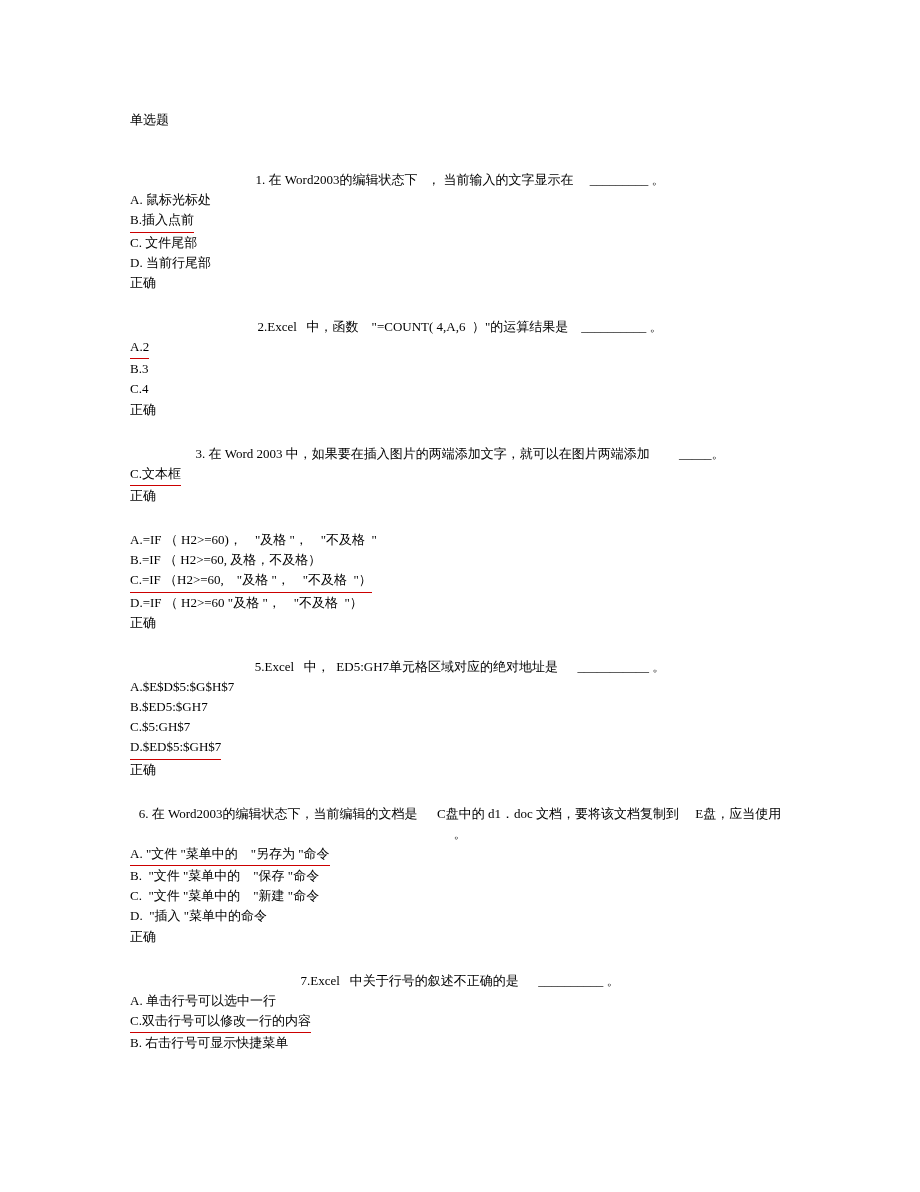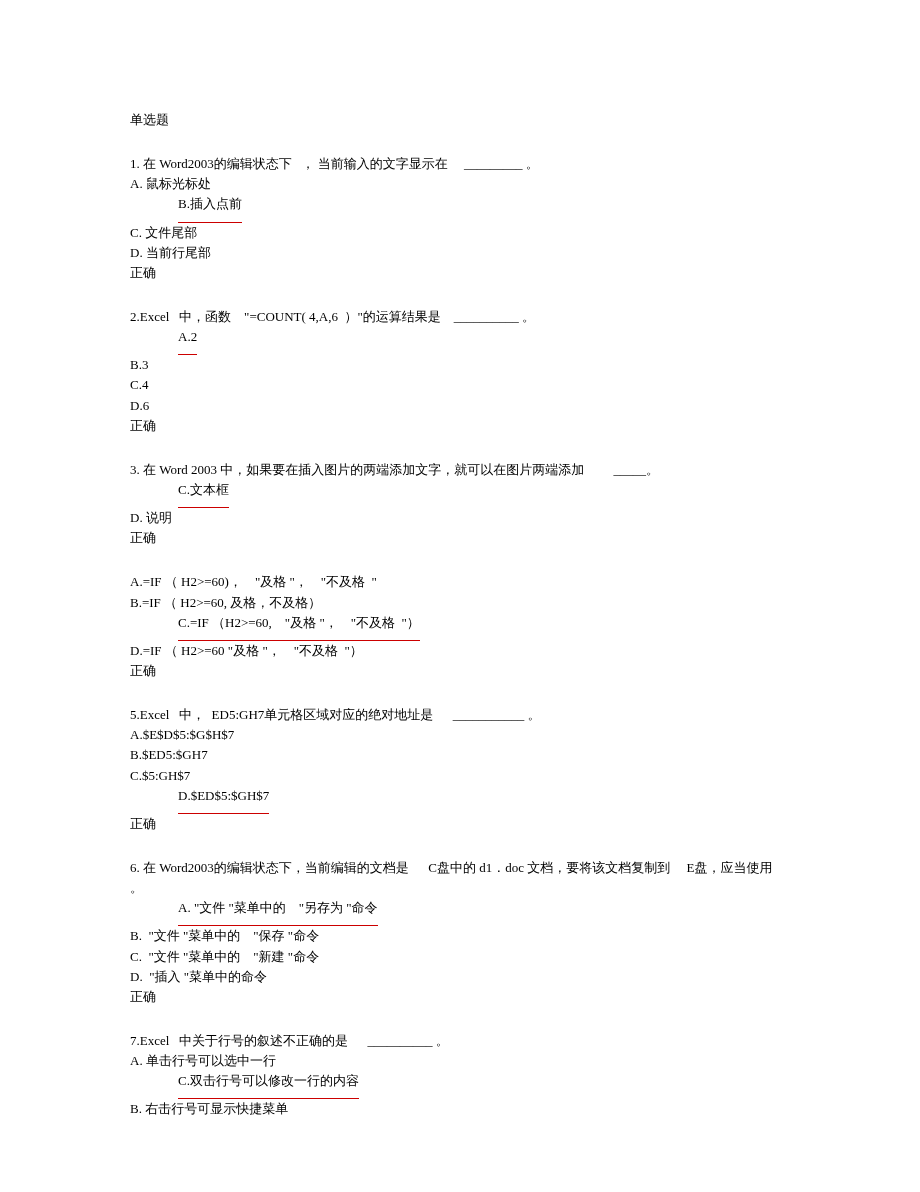--- a/index.html
+++ b/index.html
@@ -9,36 +9,36 @@
       font-family: "SimSun", "宋体", serif;
       font-size: 13px;
       color: #000;
       width: 920px;
     }
     .page {
       padding: 110px 130px 40px 130px;
       line-height: 1.55;
     }
     .header {
-      margin-bottom: 24px;
+      margin-bottom: 40px;
     }
     .question-block {
       margin-bottom: 24px;
     }
     .q-line {
       white-space: pre-wrap;
+      text-align: center;
     }
     .opt {
       white-space: pre-wrap;
     }
     .underline {
       border-bottom: 1px solid #cc0000;
       display: inline-block;
-      padding-bottom: 7px;
-      margin-left: 48px;
+      padding-bottom: 1px;
     }
     .correct {
     }
   </style>
 </head>
 <body>
 
 <div class="page">
   <div class="header">单选题</div>
   <div id="questions-container">
@@ -48,27 +48,25 @@
         <div class="opt"><span class="underline">B.插入点前</span></div>
         <div class="opt"><span>C. 文件尾部</span></div>
         <div class="opt"><span>D. 当前行尾部</span></div>
         <div class="correct">正确</div>
       </div>
       <div class="question-block">
         <div class="q-line">2.Excel   中，函数    "=COUNT( 4,A,6  ）"的运算结果是    __________ 。</div>
         <div class="opt"><span class="underline">A.2</span></div>
         <div class="opt"><span>B.3</span></div>
         <div class="opt"><span>C.4</span></div>
-        <div class="opt"><span>D.6</span></div>
         <div class="correct">正确</div>
       </div>
       <div class="question-block">
         <div class="q-line">3. 在 Word 2003 中，如果要在插入图片的两端添加文字，就可以在图片两端添加         _____。</div>
         <div class="opt"><span class="underline">C.文本框</span></div>
-        <div class="opt"><span>D. 说明</span></div>
         <div class="correct">正确</div>
       </div>
       <div class="question-block">
         <div class="opt"><span>A.=IF （ H2&gt;=60)，    "及格 "，    "不及格  "</span></div>
         <div class="opt"><span>B.=IF （ H2&gt;=60, 及格，不及格）</span></div>
         <div class="opt"><span class="underline">C.=IF （H2&gt;=60,    "及格 "，    "不及格  "）</span></div>
         <div class="opt"><span>D.=IF （ H2&gt;=60 "及格 "，    "不及格  "）</span></div>
         <div class="correct">正确</div>
       </div>
       <div class="question-block">

